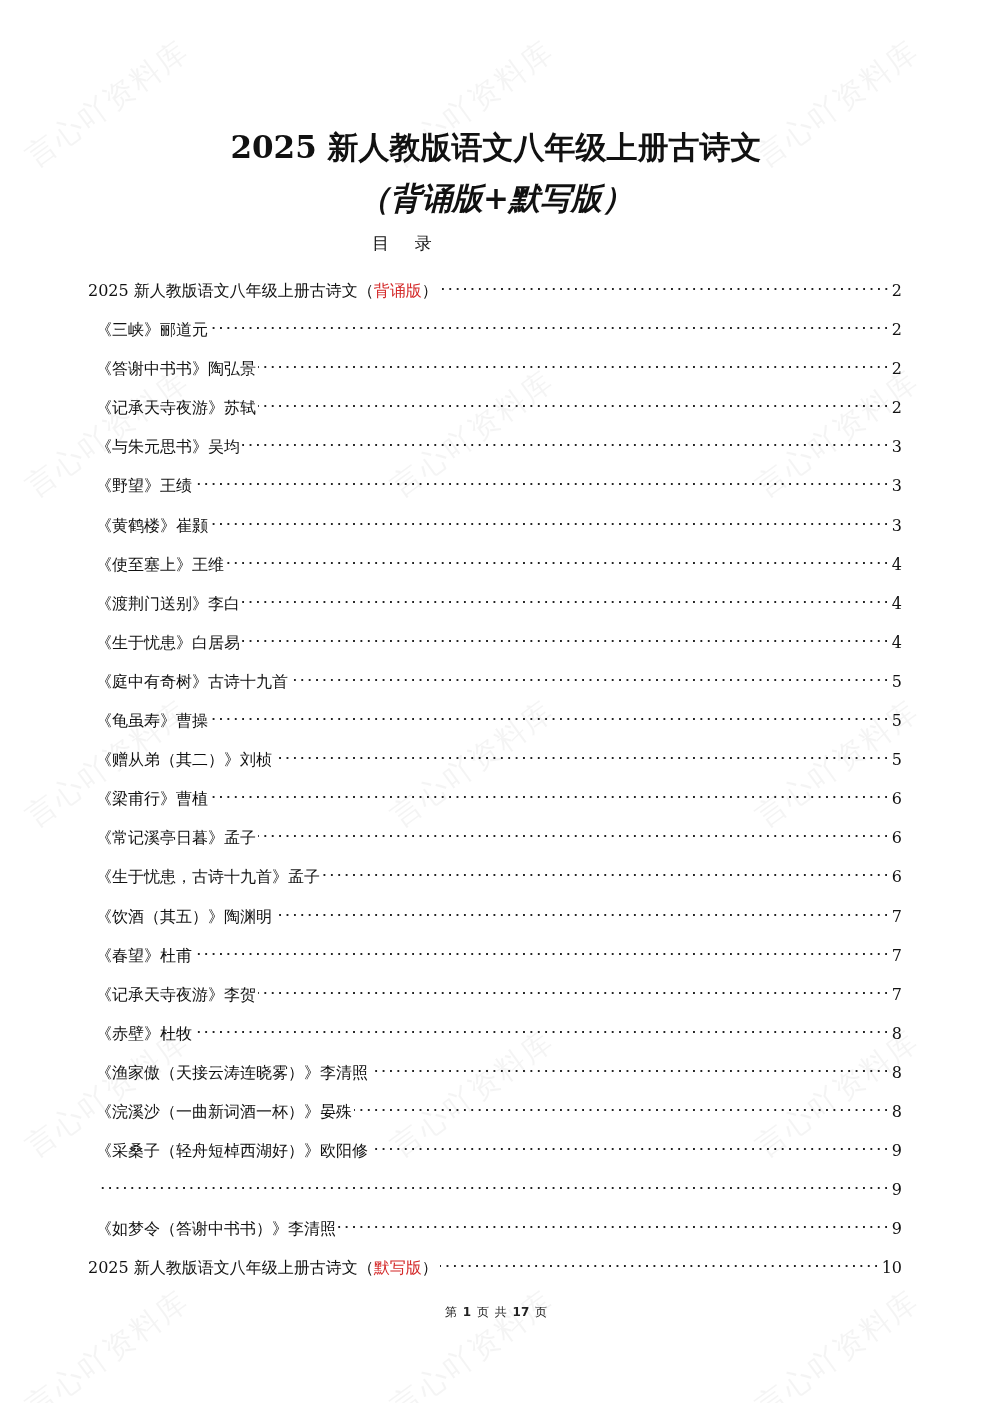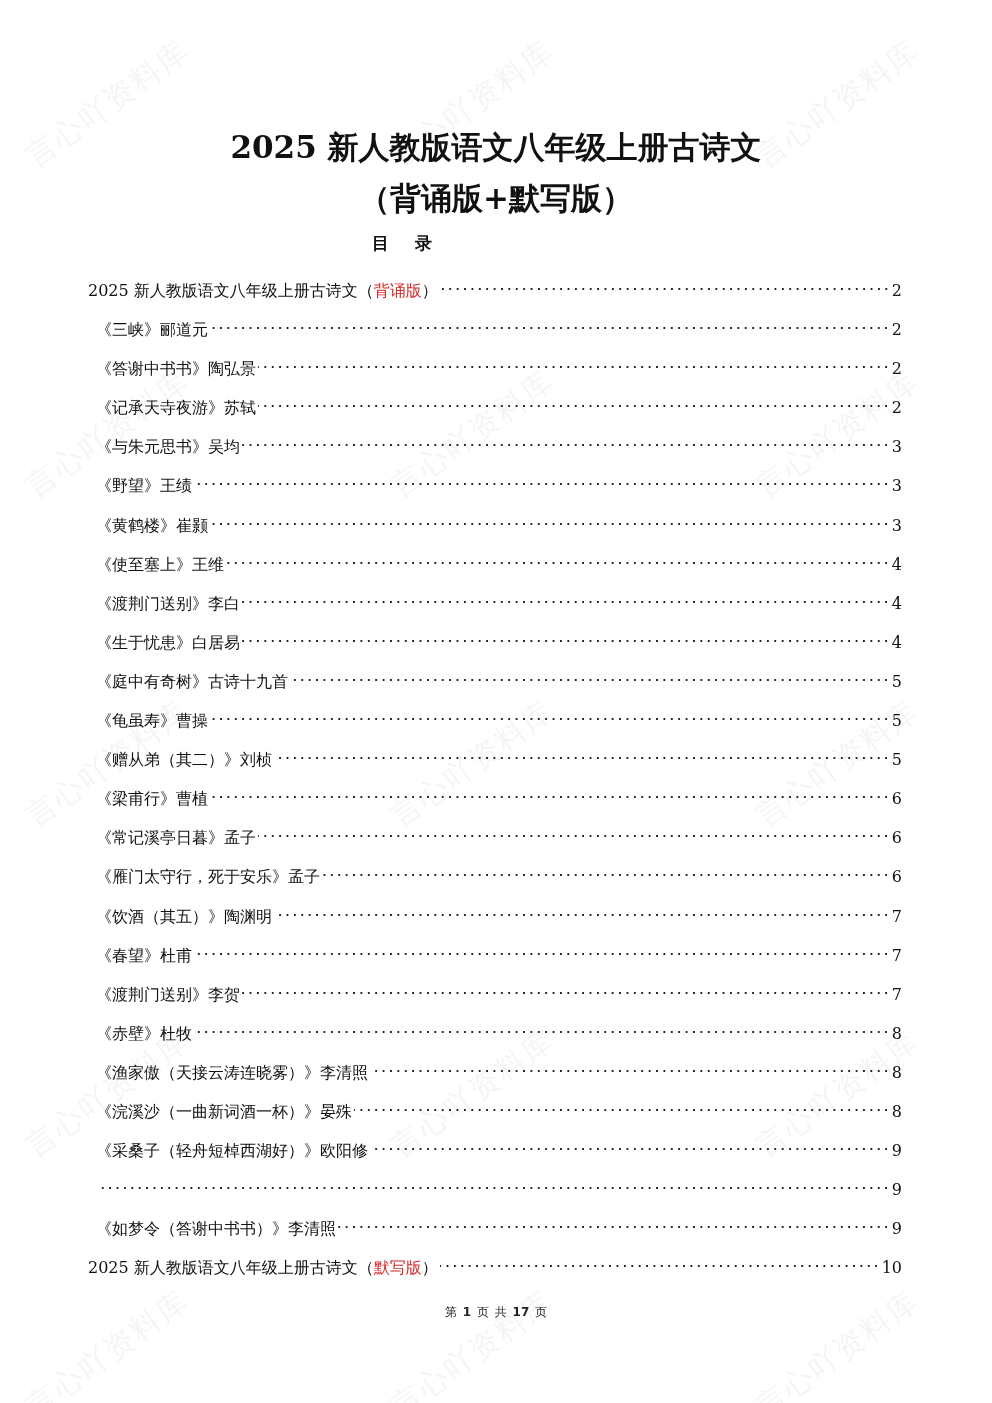--- a/index.html
+++ b/index.html
@@ -40,29 +40,29 @@
       position: absolute;
       left: 0;
       width: 992px;
       text-align: center;
       font-size: 31px;
       font-weight: bold;
       letter-spacing: 0px;
       color: #111;
     }
     .title-1 { top: 127px; }
-    .title-2 { top: 178px; }
+    .title-2 { top: 178px; font-style: italic; }
     .toc-heading {
       position: absolute;
       left: 0;
       width: 804px;
       top: 232px;
       text-align: center;
       font-size: 17px;
-      font-weight: bold;
+      font-weight: normal;
       letter-spacing: 10px;
       padding-left: 10px;
       box-sizing: border-box;
     }
     .toc {
       position: absolute;
       left: 88px;
       top: 270px;
       width: 814px;
     }
@@ -226,36 +226,36 @@
         <span class="toc-text">《梁甫行》曹植</span>
         <span class="toc-dots"></span>
         <span class="toc-page">6</span>
       </div>
     <div class="toc-row sub">
         <span class="toc-text">《常记溪亭日暮》孟子</span>
         <span class="toc-dots"></span>
         <span class="toc-page">6</span>
       </div>
     <div class="toc-row sub">
-        <span class="toc-text">《雁门太守行，死于安乐》孟子</span>
+        <span class="toc-text">《生于忧患，古诗十九首》孟子</span>
         <span class="toc-dots"></span>
         <span class="toc-page">6</span>
       </div>
     <div class="toc-row sub">
         <span class="toc-text">《饮酒（其五）》陶渊明</span>
         <span class="toc-dots"></span>
         <span class="toc-page">7</span>
       </div>
     <div class="toc-row sub">
         <span class="toc-text">《春望》杜甫</span>
         <span class="toc-dots"></span>
         <span class="toc-page">7</span>
       </div>
     <div class="toc-row sub">
-        <span class="toc-text">《渡荆门送别》李贺</span>
+        <span class="toc-text">《记承天寺夜游》李贺</span>
         <span class="toc-dots"></span>
         <span class="toc-page">7</span>
       </div>
     <div class="toc-row sub">
         <span class="toc-text">《赤壁》杜牧</span>
         <span class="toc-dots"></span>
         <span class="toc-page">8</span>
       </div>
     <div class="toc-row sub">
         <span class="toc-text">《渔家傲（天接云涛连晓雾）》李清照</span>

